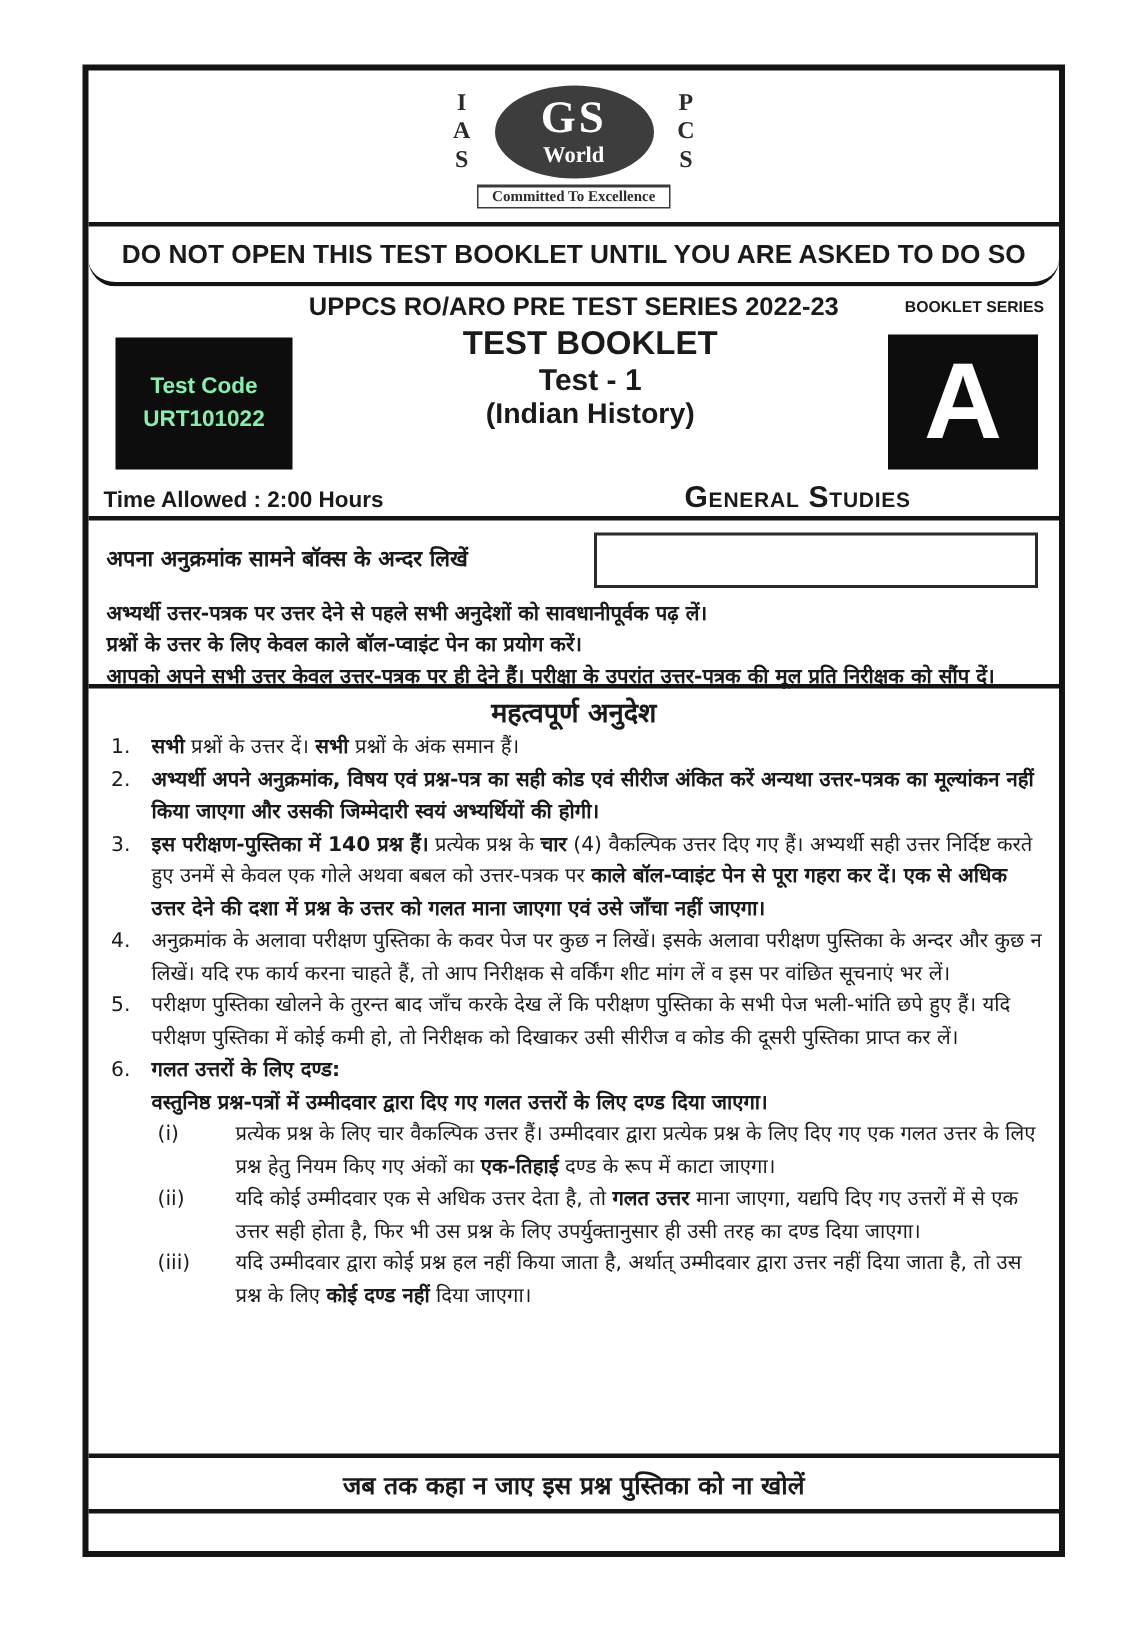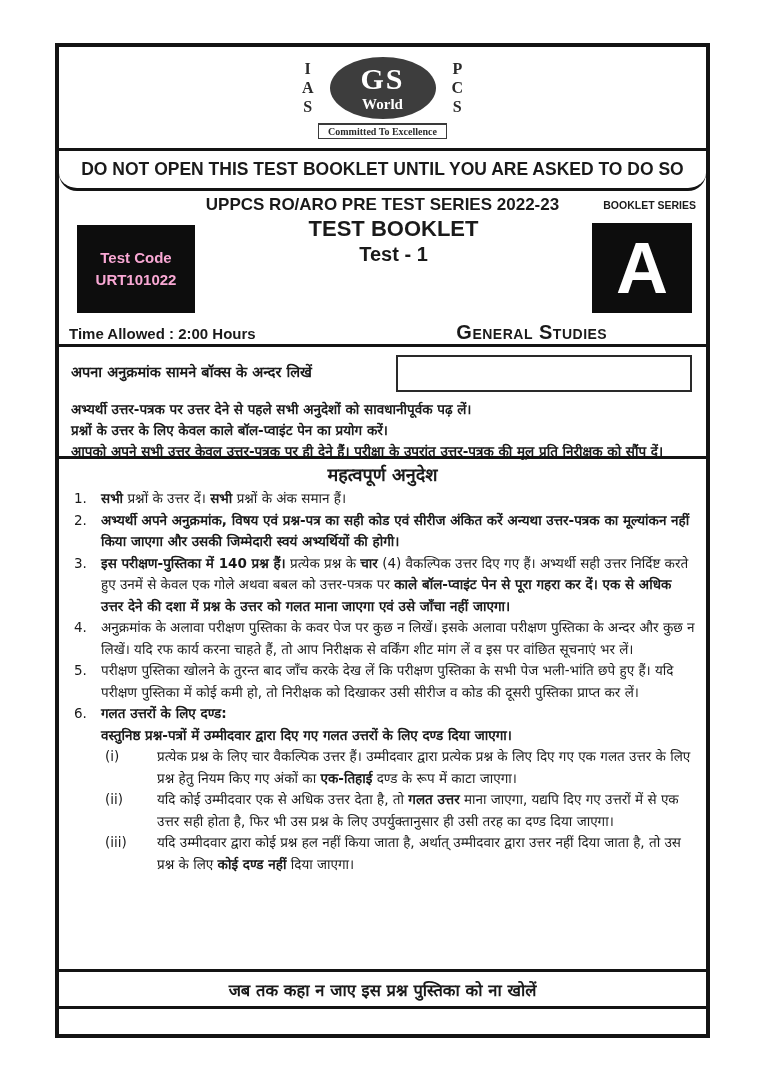--- a/index.html
+++ b/index.html
@@ -25,21 +25,21 @@
   
   .banner{height:37px;border-bottom:3px solid #141414;display:flex;align-items:center;justify-content:center;
           font-family:"Liberation Sans",sans-serif;font-weight:bold;font-size:17.5px;flex:none;border-radius:18px;}
 
   
   .header-sec{height:156px;border-bottom:3px solid #141414;position:relative;
               padding:4px 10px 2px;box-sizing:border-box;font-family:"Liberation Sans",sans-serif;flex:none;}
   .header-top{text-align:center;font-weight:bold;font-size:17px;position:relative;}
   .booklet-series-label{position:absolute;right:0;top:4px;font-size:10.5px;font-weight:bold;}
   .header-mid{display:flex;justify-content:space-between;align-items:flex-start;margin-top:1px;}
-  .test-code-box{background:#0d0d0d;color:#f9a8d4;width:118px;height:88px;display:flex;flex-direction:column;
+  .test-code-box{background:#0d0d0d;color:#86efac;width:118px;height:88px;display:flex;flex-direction:column;
                  align-items:center;justify-content:center;font-weight:bold;font-size:15px;
                  margin-left:8px;margin-top:9px;text-align:center;line-height:1.5;}
   .titles{text-align:center;flex:1;font-weight:bold;}
   .booklet-title{font-size:22px;}
   .test-number{font-size:20px;margin-top:1px;}
   .subject{font-size:19px;}
   .series-box{background:#0d0d0d;color:#fff;width:100px;height:90px;display:flex;align-items:center;
               justify-content:center;font-size:72px;font-weight:bold;margin-right:4px;margin-top:7px;}
   .header-bottom{display:flex;align-items:baseline;margin-top:0;font-weight:bold;}
   .time-allowed{flex:1;text-align:left;font-size:15px;margin-top:12px;}
@@ -102,20 +102,21 @@
       <span class="booklet-series-label">BOOKLET SERIES</span>
     </div>
     <div class="header-mid">
       <div class="test-code-box">
         <span>Test Code</span>
         <span>URT101022</span>
       </div>
       <div class="titles">
         <div class="booklet-title">TEST BOOKLET</div>
         <div class="test-number">Test - 1</div>
+        <div class="subject">(Indian History)</div>
       </div>
       <div class="series-box">A</div>
     </div>
     <div class="header-bottom">
       <span class="time-allowed">Time Allowed : 2:00 Hours</span>
       <span class="paper-name">General Studies</span>
     </div>
   </section>
 
   <section class="roll-sec">

